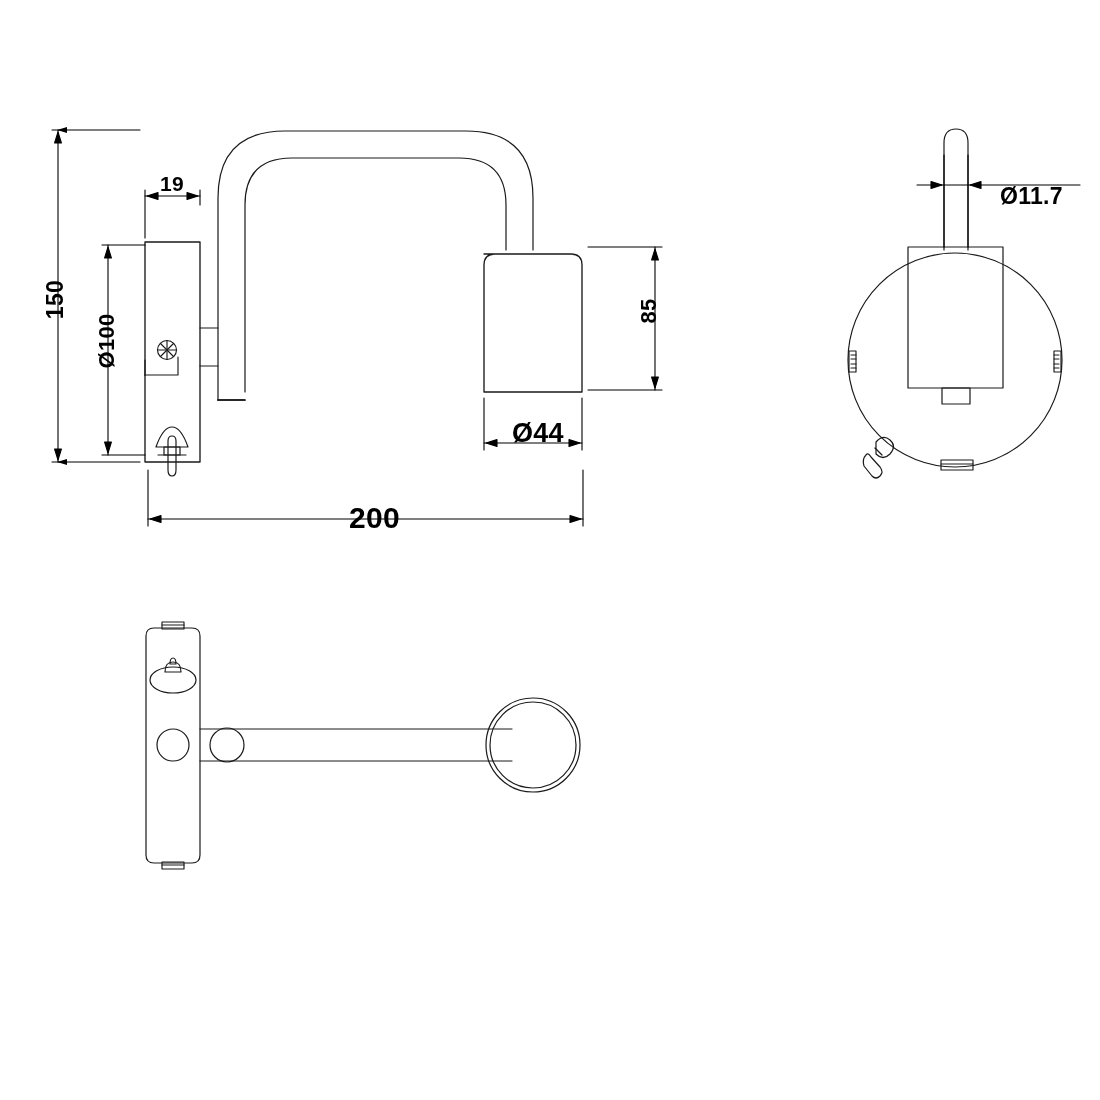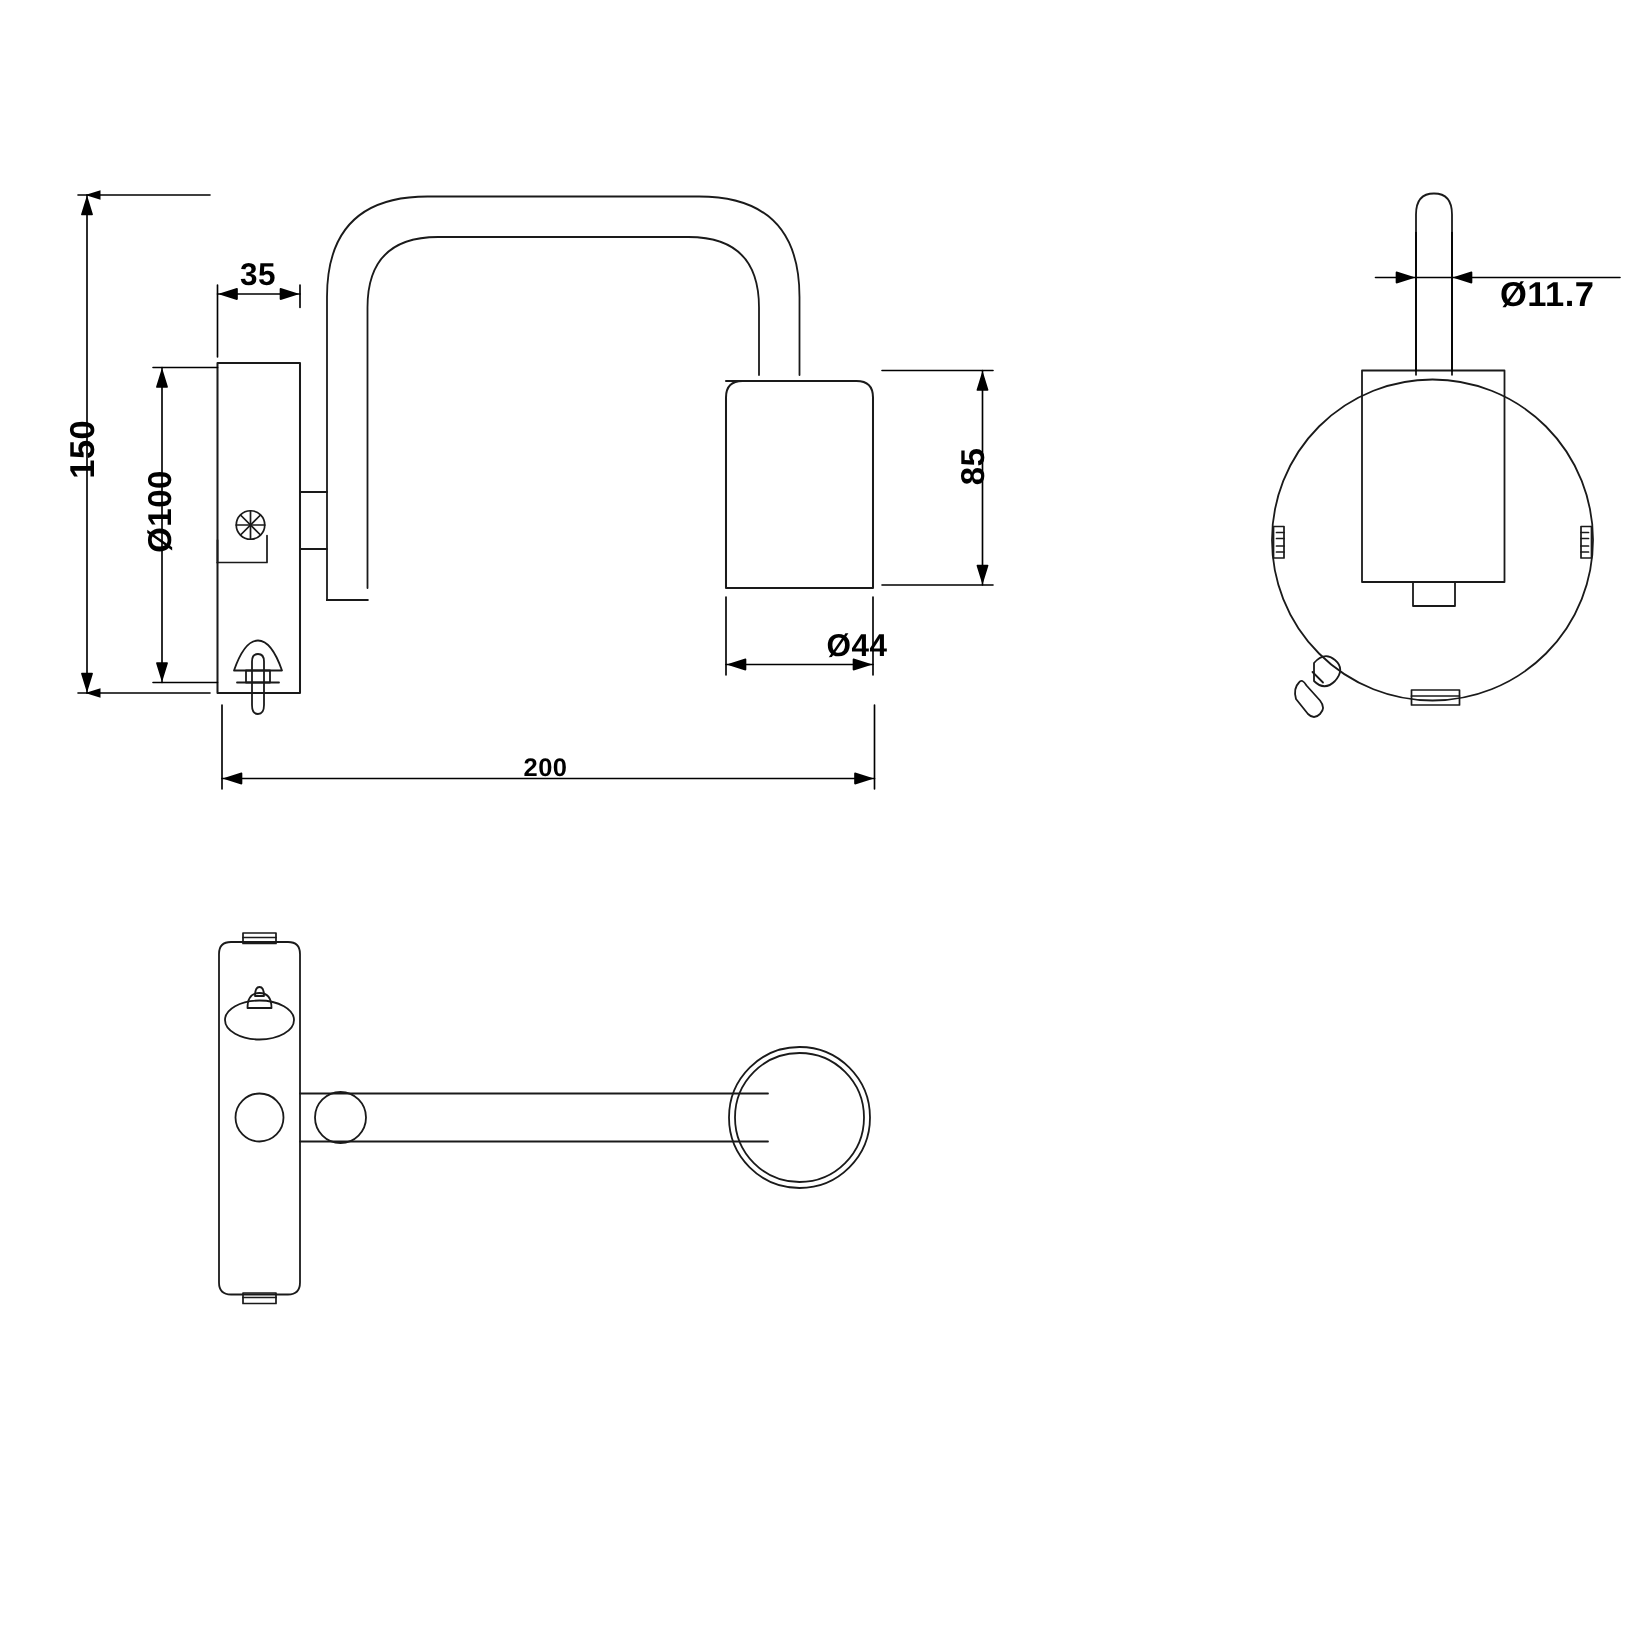--- a/index.html
+++ b/index.html
@@ -17,23 +17,23 @@
     font-weight:bold;
     color:#000000;
     white-space:nowrap;
     letter-spacing:0.3px;
     line-height:1;
   }
   .rot90{ transform-origin:50% 50%; transform:rotate(-90deg); }
   .t-150{font-size:23px;}
   .t-d100{font-size:22px;}
   .t-25{font-size:21px;}
-  .t-200{font-size:17px;}
+  .t-200{font-size:30px;}
   .t-85{font-size:22px;}
-  .t-d44{font-size:21px;margin-left:39px;}
+  .t-d44{font-size:27px;}
   .t-d117{font-size:23px;}
 </style>
 </head>
 <body>
 
 <div id="sheet">
 
   <svg id="drawing" viewBox="0 0 1100 1100">
     <defs>
       <marker id="arrIn" markerWidth="10" markerHeight="8" refX="9" refY="4" orient="auto" markerUnits="userSpaceOnUse">
@@ -218,21 +218,21 @@
         <circle cx="533" cy="745" r="43"></circle>
       </g>
 
     </g>
   </svg>
 
   <div class="dim-text t-150 rot90" style="left:24px; top:288px; width:62px; text-align:center;">150</div>
 
   <div class="dim-text t-d100 rot90" style="left:62px; top:330px; width:90px; text-align:center;">Ø100</div>
 
-  <div class="dim-text t-25" style="left:160px; top:173px;">35</div>
+  <div class="dim-text t-25" style="left:160px; top:173px;">19</div>
 
   <div class="dim-text t-200" style="left:349px; top:503px;">200</div>
 
   <div class="dim-text t-85 rot90" style="left:618px; top:300px; width:62px; text-align:center;">85</div>
 
   <div class="dim-text t-d44" style="left:512px; top:420px;">Ø44</div>
 
   <div class="dim-text t-d117" style="left:1000px; top:168px;margin-top:17px;">Ø11.7</div>
 
 </div>

